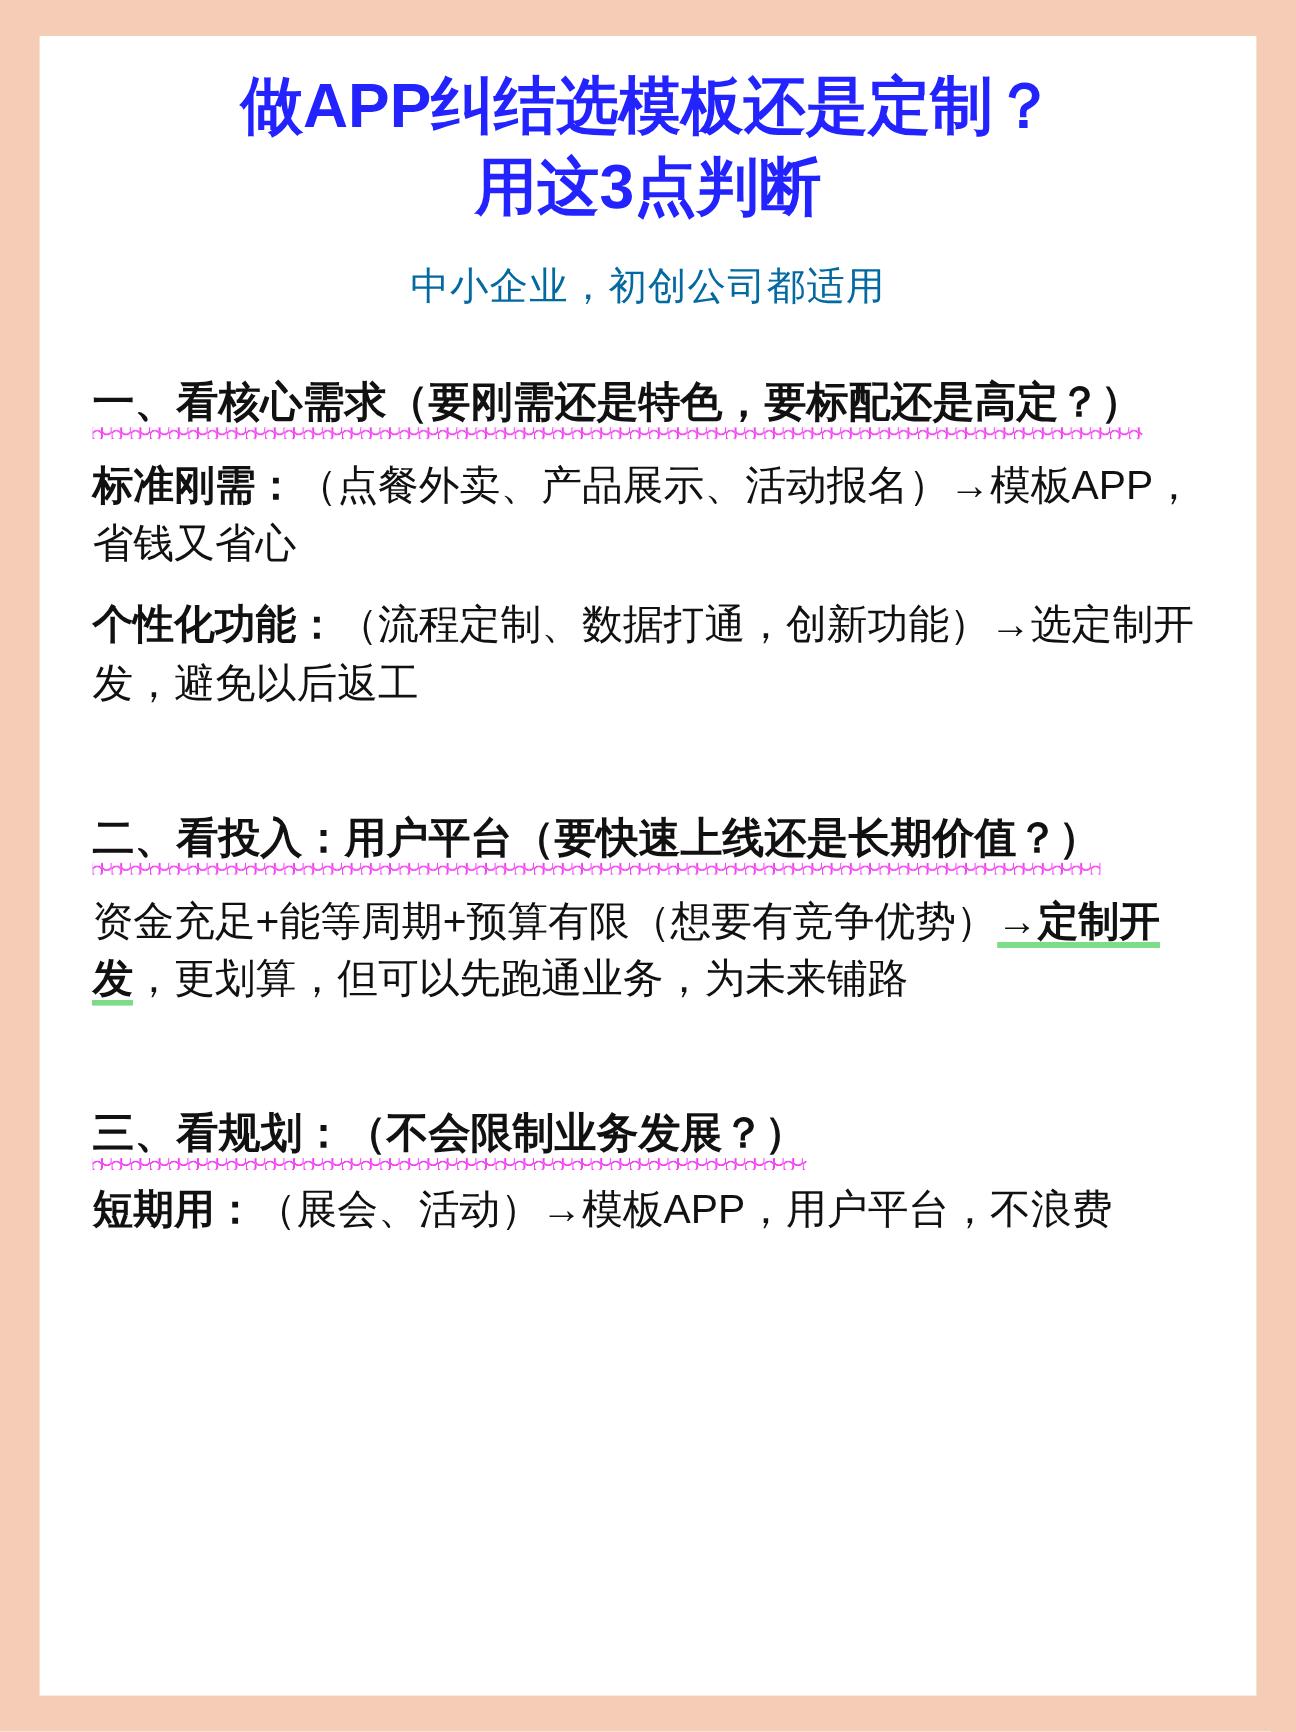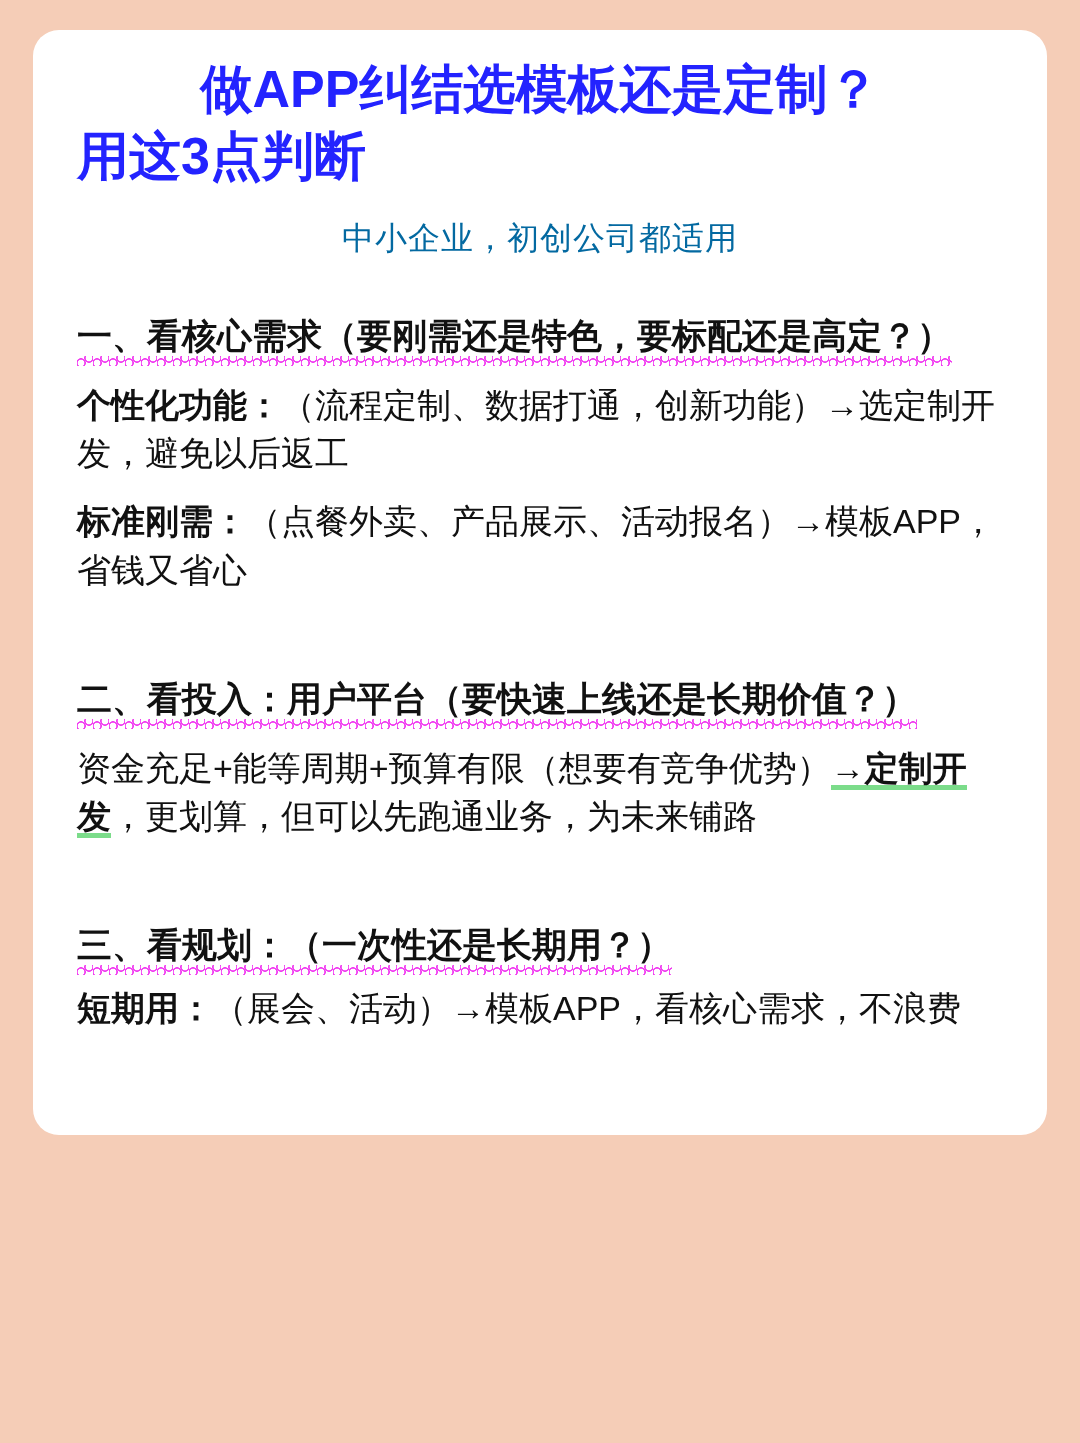--- a/index.html
+++ b/index.html
@@ -11,36 +11,36 @@
     height: 1443px;
     background: #f5cdb7;
     font-family: "Liberation Sans", sans-serif;
     overflow: hidden;
   }
   .page {
     position: absolute;
     left: 33px;
     top: 30px;
     width: 1014px;
-    height: 1105px;
+    height: 1383px;
     background: #ffffff;
     box-sizing: border-box;
     padding: 26px 44px 0 44px;
-    border-radius: 26px;
   }
   .title {
     text-align: center;
     color: #2323ff;
     font-weight: bold;
     font-size: 52px;
     line-height: 1.28;
     letter-spacing: 0px;
     margin: 0;
   }
   .title-line2 {
+    text-align: center;
     color: #2323ff;
     font-weight: bold;
     font-size: 52px;
     line-height: 1.28;
     margin: 0;
   }
   .subtitle {
     text-align: center;
     color: #0369a1;
     font-size: 32px;
@@ -91,37 +91,37 @@
 
   <h1 class="title">做APP纠结选模板还是定制？</h1>
   <h1 class="title-line2">用这3点判断</h1>
 
   <div class="subtitle">中小企业，初创公司都适用</div>
 
   <div class="section-head">
     <span class="u-wave">一、看核心需求（要刚需还是特色，要标配还是高定？）</span>
   </div>
   <div class="para">
-    <b>个性化功能：</b><span>（流程定制、数据打通，创新功能）→选定制开发，避免以后返工</span>
+    <b>标准刚需：</b><span>（点餐外卖、产品展示、活动报名）→模板APP，省钱又省心</span>
   </div>
   <div class="para">
-    <b>标准刚需：</b><span>（点餐外卖、产品展示、活动报名）→模板APP，省钱又省心</span>
+    <b>个性化功能：</b><span>（流程定制、数据打通，创新功能）→选定制开发，避免以后返工</span>
   </div>
 
   <div class="gap"></div>
 
   <div class="section-head">
     <span class="u-wave">二、看投入：用户平台（要快速上线还是长期价值？）</span>
   </div>
   <div class="para">
     <span>资金充足+能等周期+预算有限（想要有竞争优势）</span><b class="hl-green">→定制开发</b><span>，更划算，但可以先跑通业务，为未来铺路</span>
   </div>
 
   <div class="gap"></div>
 
   <div class="section-head">
-    <span class="u-wave">三、看规划：（一次性还是长期用？）</span>
+    <span class="u-wave">三、看规划：（不会限制业务发展？）</span>
   </div>
   <div class="para tight">
-    <b>短期用：</b><span>（展会、活动）→模板APP，看核心需求，不浪费</span>
+    <b>短期用：</b><span>（展会、活动）→模板APP，用户平台，不浪费</span>
   </div>
 
 </div>
 
 </body></html>

